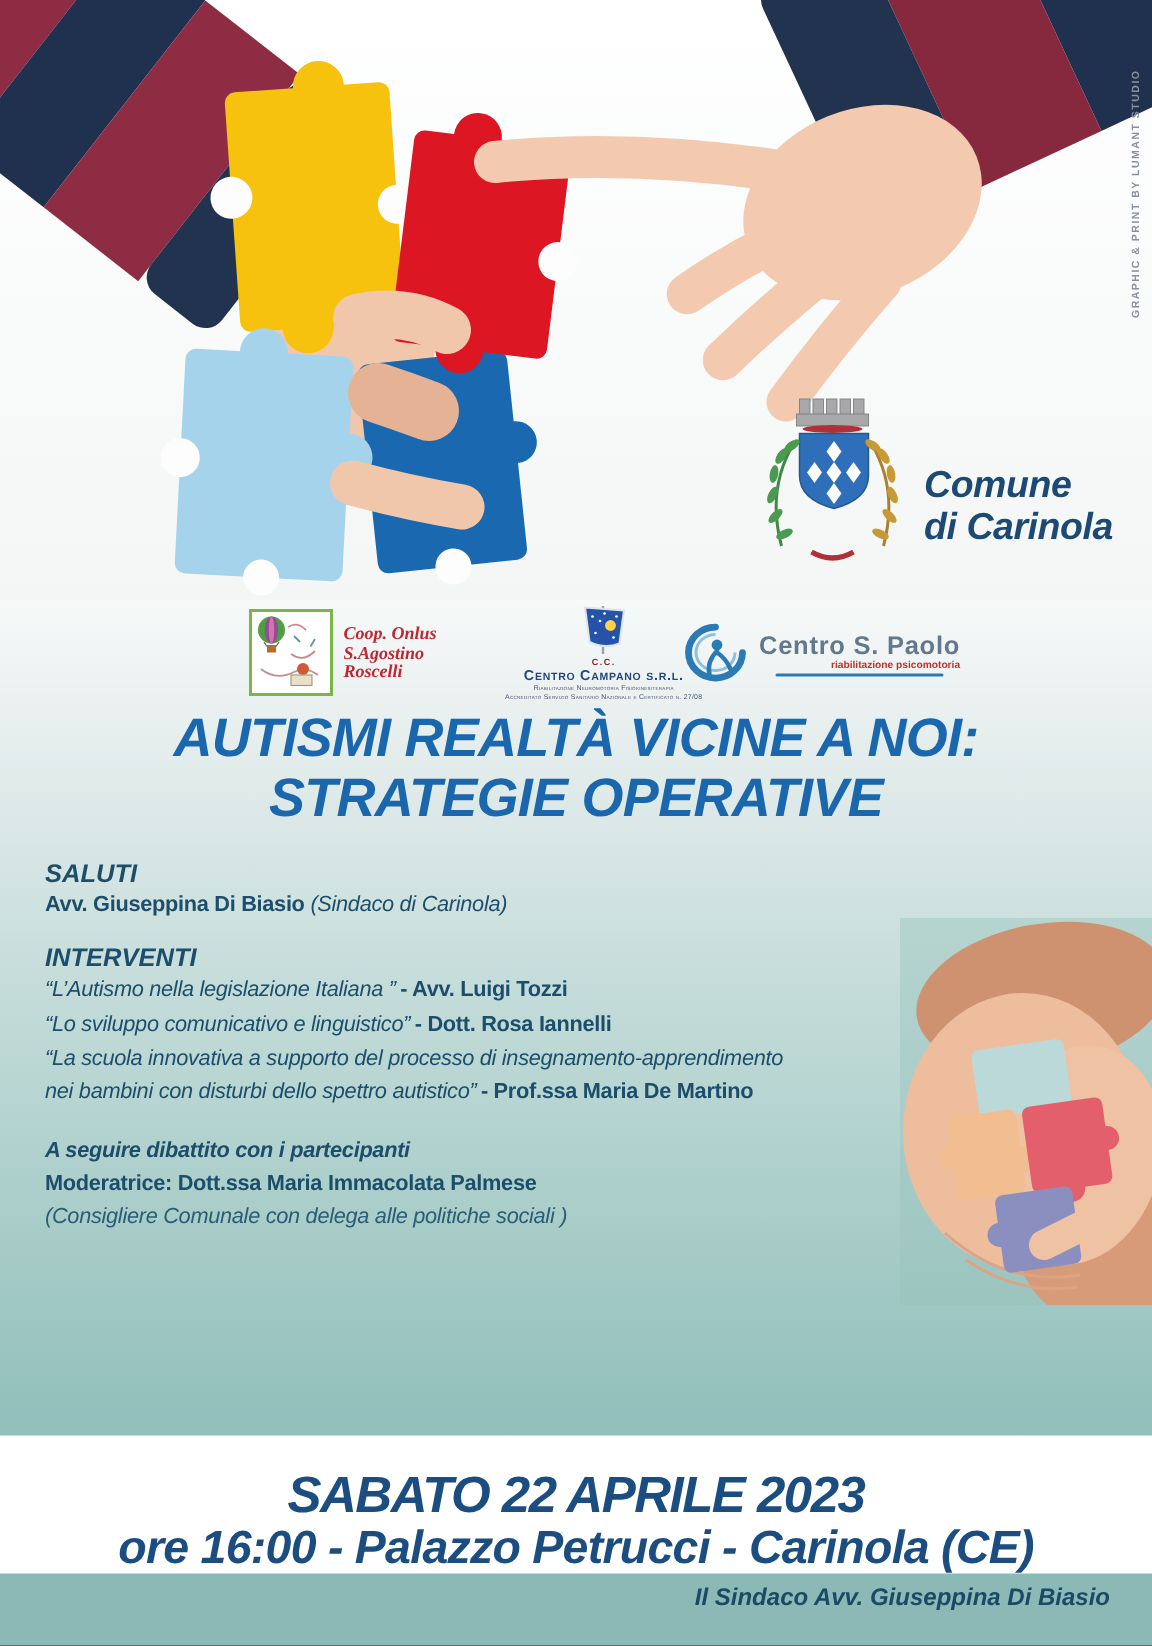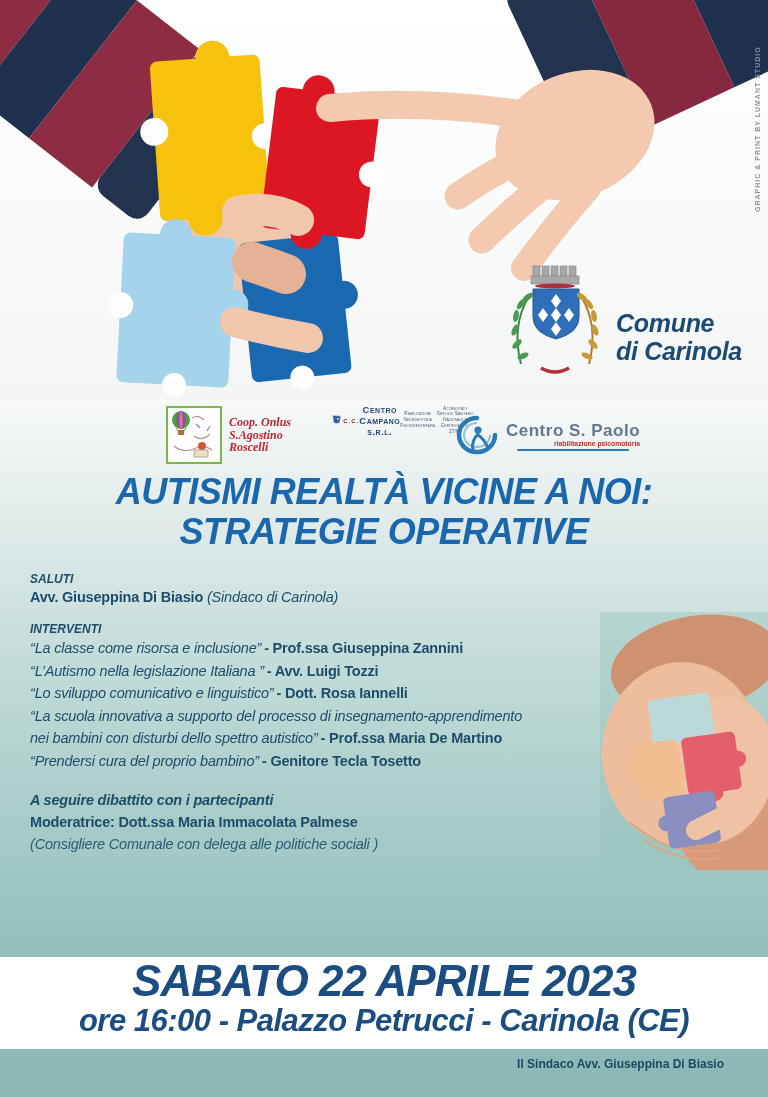--- a/index.html
+++ b/index.html
@@ -17,54 +17,54 @@
   }
   
   .comune{position:absolute;top:256px;left:503px;display:flex;align-items:center;}
   .comune-text{margin-left:8px;margin-top:34px;color:#1c4a74;font-weight:bold;font-style:italic;
     font-size:25px;line-height:1.12;letter-spacing:-0.3px;}
   
   .partner{position:absolute;display:flex;align-items:center;}
   .p-coop{top:406px;left:166px;}
   .coop-text{margin-left:7px;font-family:"Liberation Serif",serif;font-weight:bold;font-style:italic;
     color:#bf2630;font-size:12px;line-height:1.04;}
-  .p-campano{top:402px;left:330px;width:145px;flex-direction:row;text-align:center;}
+  .p-campano{top:402px;left:330px;width:145px;flex-direction:column;text-align:center;}
   .campano-cc{font-size:6px;font-weight:bold;color:#8a2026;letter-spacing:1px;margin-top:1px;}
   .campano-name{font-size:9.5px;font-weight:bold;color:#23477c;font-variant:small-caps;letter-spacing:0.5px;}
   .campano-sub{font-size:4.6px;color:#44546e;font-variant:small-caps;letter-spacing:0.2px;line-height:1.25;}
   .p-spaolo{top:414px;left:452px;}
   .spaolo-text{margin-left:4px;display:flex;flex-direction:column;align-items:center;}
   .spaolo-name{font-family:Liberation Sans, sans-serif;font-weight:bold;color:#64788c;font-size:17px;
     letter-spacing:0.5px;line-height:1;}
   .spaolo-sub{font-size:6.8px;color:#c03028;font-weight:bold;align-self:flex-end;margin-top:1px;}
   .spaolo-rule{width:112px;height:2px;background:#2a7ab5;margin-top:2px;border-radius:1px;}
   
   .title{position:absolute;top:472px;left:0;width:768px;text-align:center;
     color:#1a67ae;font-weight:bold;font-style:italic;font-size:36px;line-height:1.1;letter-spacing:-0.5px;}
   
   .body-block{position:absolute;top:570px;left:30px;width:600px;color:#1c4e6b;
     font-size:14.5px;letter-spacing:-0.2px;line-height:1.5;}
-  .sec-head{font-size:12px;font-weight:bold;font-style:italic;letter-spacing:0;line-height:1.25;margin-top:2px;}
+  .sec-head{font-size:17px;font-weight:bold;font-style:italic;letter-spacing:0;line-height:1.25;margin-top:2px;}
   .person-line{margin-bottom:13px;}
   .b{font-weight:bold;}
   .i{font-style:italic;}
   .talk{margin:1px 0;}
   .talk .q{font-style:italic;white-space:pre-line;}
   .talk .sp{font-weight:bold;margin-left:3px;}
   .closing{margin-top:18px;}
   .closing .l3{color:#2a5c74;}
   
   .photo-right{position:absolute;top:612px;left:600px;width:168px;height:258px;}
   
   .banner{position:absolute;top:957px;left:0;width:768px;height:92px;background:#ffffff;
     text-align:center;color:#1b4d80;font-style:italic;font-weight:bold;}
-  .banner .l1{font-size:44px;line-height:1.08;margin-top:0;letter-spacing:-1px;}
+  .banner .l1{font-size:34px;line-height:1.08;margin-top:22px;letter-spacing:-1px;}
   .banner .l2{font-size:31px;line-height:1.05;letter-spacing:-0.5px;}
-  .footer-sig{position:absolute;top:1057px;right:44px;color:#1a4a66;
-    font-size:12px;font-weight:bold;}
+  .footer-sig{position:absolute;top:1057px;right:28px;color:#1a4a66;
+    font-size:16px;font-weight:bold;font-style:italic;}
 </style>
 </head>
 <body>
 
 <div class="poster">
 
   <div class="photo-top">
     <svg viewBox="0 0 768 400" width="768" height="400">
       <defs>
         <linearGradient id="pg" x1="0" y1="0" x2="0" y2="1">
@@ -246,34 +246,28 @@
 
   <div class="body-block">
     <div class="sec-head">SALUTI</div>
     <div class="person-line">
       <span class="b">Avv. Giuseppina Di Biasio</span>
       <span class="i">(Sindaco di Carinola)</span>
     </div>
     <div class="sec-head">INTERVENTI</div>
 
     <div class="talk">
-      <span class="q">“La classe come risorsa e inclusione”</span><span class="sp">- Prof.ssa Giuseppina Zannini</span>
-    </div>
-    <div class="talk">
       <span class="q">“L’Autismo nella legislazione Italiana ”</span><span class="sp">- Avv. Luigi Tozzi</span>
     </div>
     <div class="talk">
       <span class="q">“Lo sviluppo comunicativo e linguistico”</span><span class="sp">- Dott. Rosa Iannelli</span>
     </div>
     <div class="talk">
       <span class="q">“La scuola innovativa a supporto del processo di insegnamento-apprendimento
 nei bambini con disturbi dello spettro autistico”</span><span class="sp">- Prof.ssa Maria De Martino</span>
-    </div>
-    <div class="talk">
-      <span class="q">“Prendersi cura del proprio bambino”</span><span class="sp">- Genitore Tecla Tosetto</span>
     </div>
 
     <div class="closing">
       <div class="b i">A seguire dibattito con i partecipanti</div>
       <div class="b">Moderatrice: Dott.ssa Maria Immacolata Palmese</div>
       <div class="i l3">(Consigliere Comunale con delega alle politiche sociali )</div>
     </div>
   </div>
 
   <div class="photo-right">

